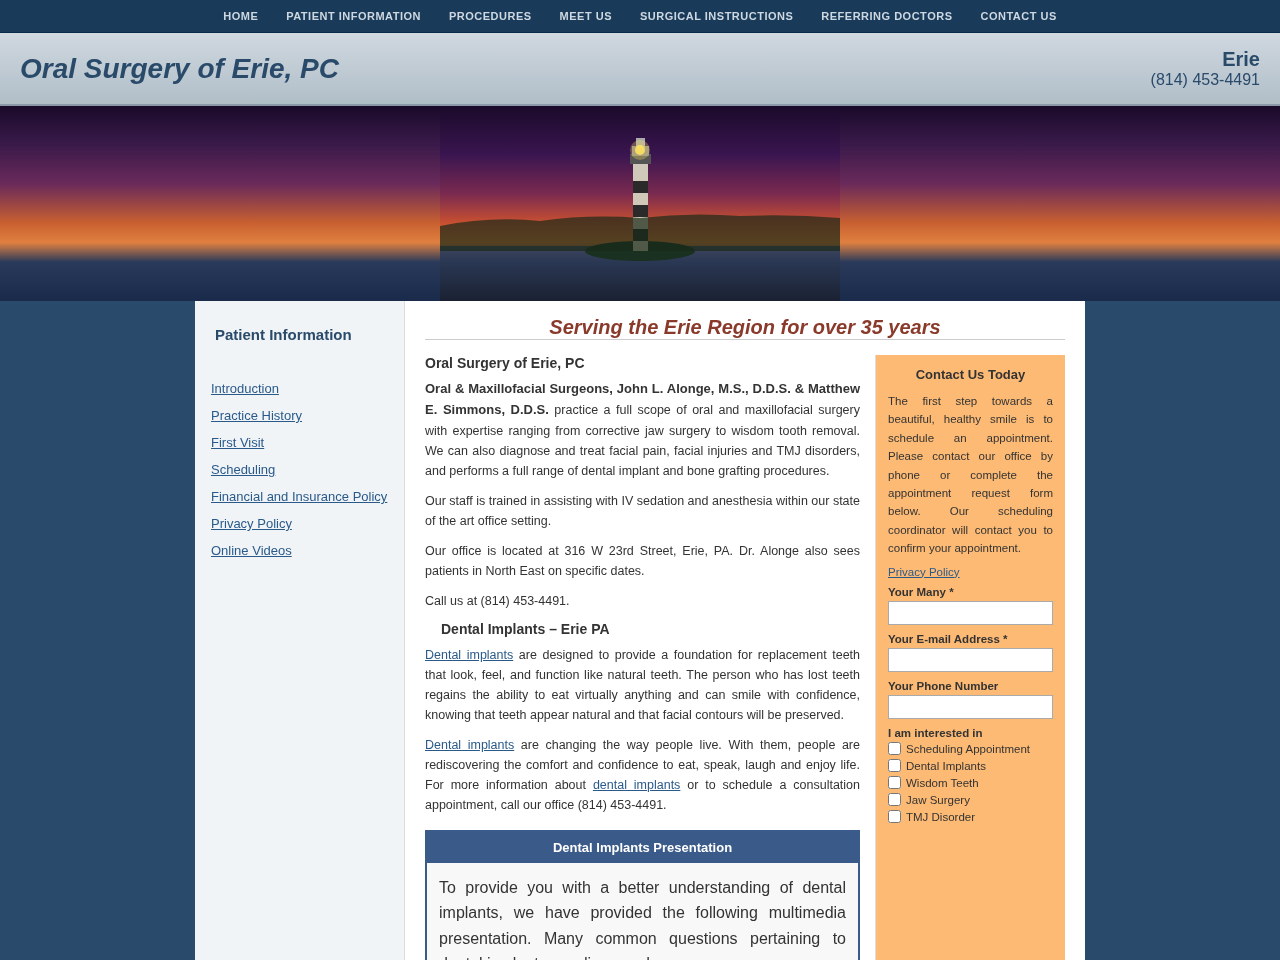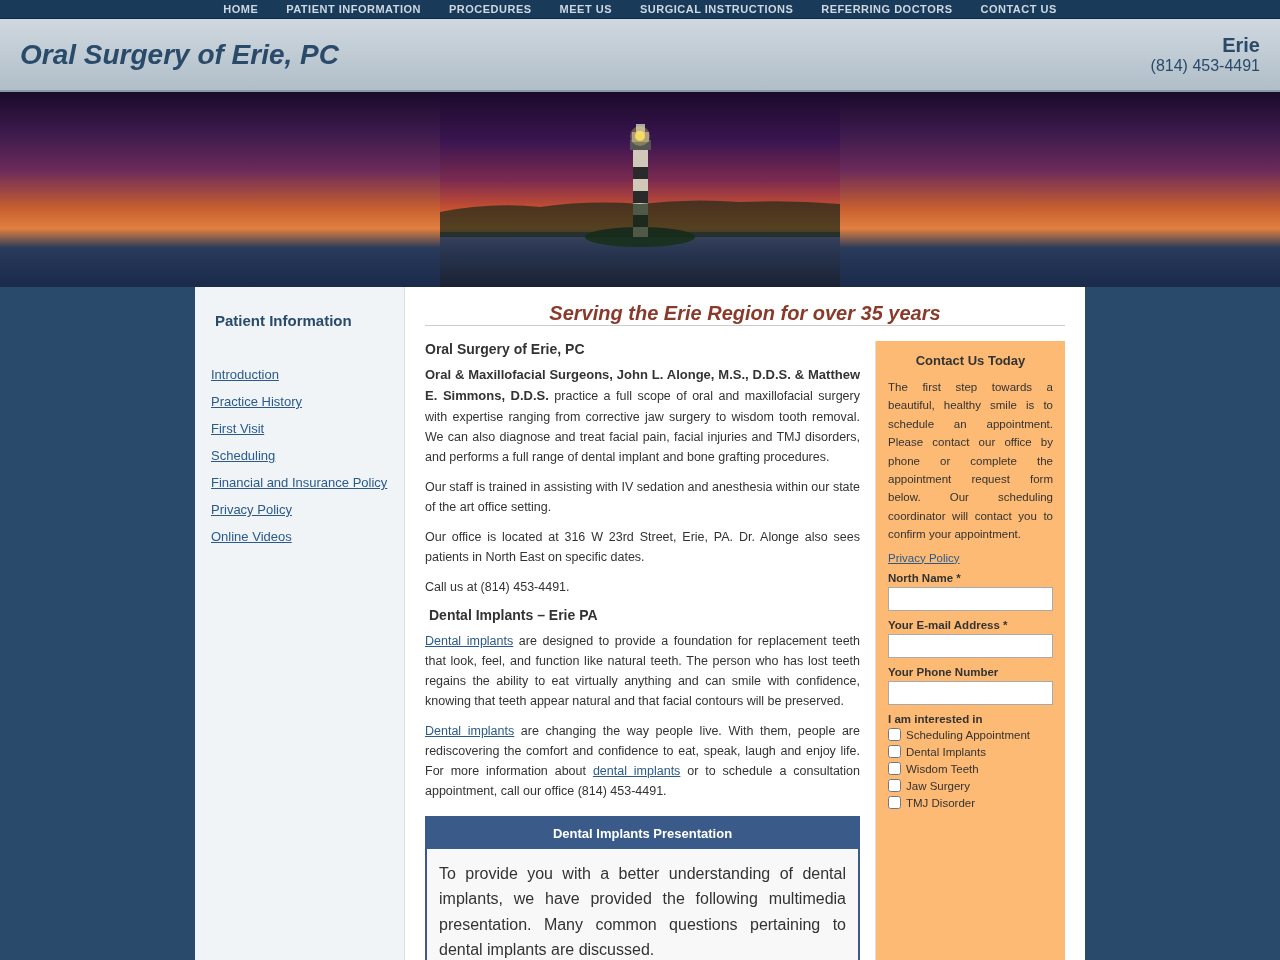--- a/index.html
+++ b/index.html
@@ -9,21 +9,21 @@
       background: #2a4a6b;
       color: #333;
     }
 
     
     #top-nav {
       background: #1a3a5a;
       display: flex;
       justify-content: center;
       align-items: center;
-      height: 19px;
+      height: 33px;
       border-bottom: 1px solid #0a2a4a;
     }
     .nav-item {
       color: #cdd8e0;
       font-size: 11px;
       font-weight: bold;
       padding: 0 14px;
       cursor: pointer;
       text-decoration: none;
       letter-spacing: 0.5px;
@@ -134,21 +134,21 @@
     }
     #content-text .dental-link {
       color: #2a5a8a;
       text-decoration: underline;
       cursor: pointer;
     }
     #content-text h3 {
       font-size: 14px;
       font-weight: bold;
       color: #333;
-      margin: 10px 0 8px 4px;
+      margin: 10px 0 8px 16px;
     }
 
     
     #implants-box {
       border: 2px solid #3a5a8a;
       margin-top: 15px;
     }
     #implants-box-header {
       background: #3a5a8a;
       color: #fff;
@@ -347,21 +347,21 @@
               <div id="implants-box-header">Dental Implants Presentation</div>
               <div id="implants-box-body">To provide you with a better understanding of dental implants, we have provided the following multimedia presentation. Many common questions pertaining to dental implants are discussed.</div>
             </div>
           </div>
 
           <aside id="contact-sidebar">
             <h3>Contact Us Today</h3>
             <p>The first step towards a beautiful, healthy smile is to schedule an appointment. Please contact our office by phone or complete the appointment request form below. Our scheduling coordinator will contact you to confirm your appointment.</p>
             <a class="privacy-link">Privacy Policy</a>
             
-            <label class="form-label">North Name *</label>
+            <label class="form-label">Your Many *</label>
             <input class="form-input" type="text" style="">
             
             <label class="form-label">Your E-mail Address *</label>
             <input class="form-input" type="email" style="">
             
             <label class="form-label">Your Phone Number</label>
             <input class="form-input" type="tel" style="">
             
             <span class="form-label">I am interested in</span>
             

